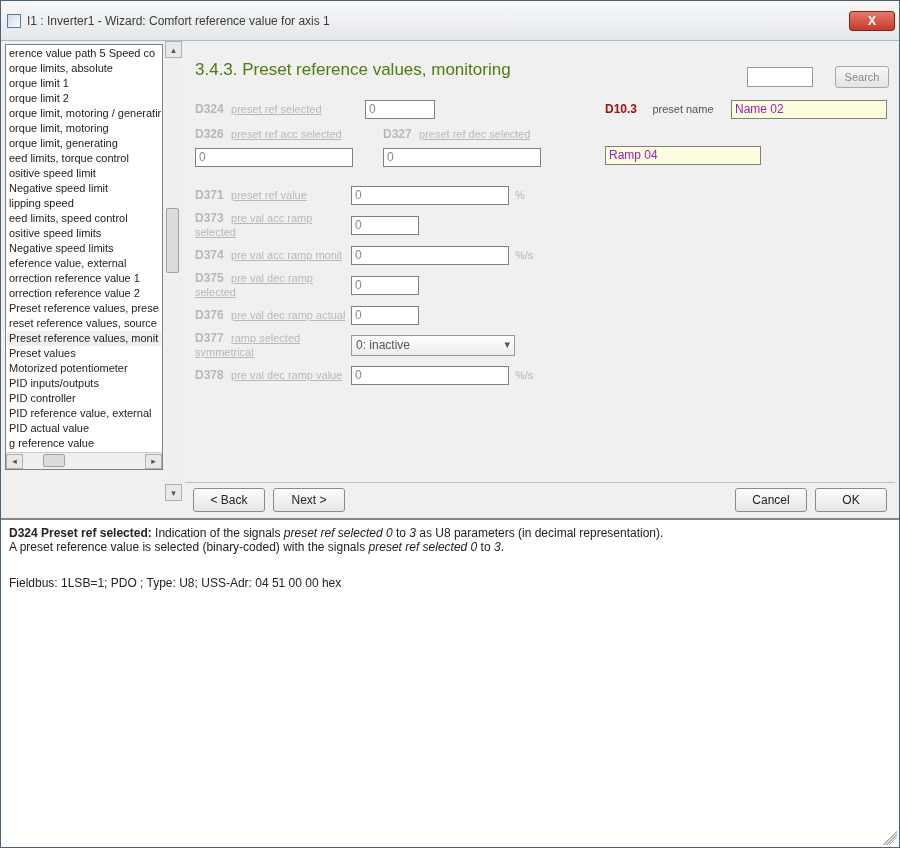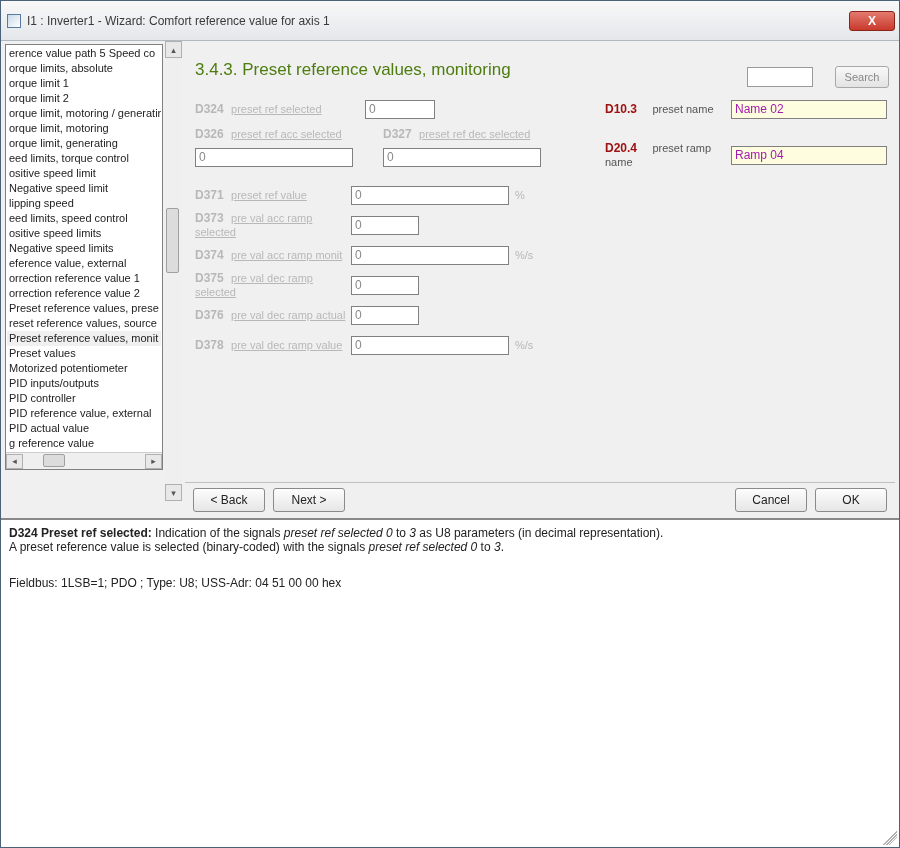--- a/index.html
+++ b/index.html
@@ -282,20 +282,29 @@
             </div>
 
             <div class="param-row">
               <div style="width:156px;">
                 <span class="param-code-dim">D376</span>
                 <span class="param-label-dim">pre val dec ramp actual</span>
               </div>
               <input class="text-input dim" style="width: 68px;" value="0">
             </div>
 
+            <div class="param-row">
+              <div style="width:156px;">
+                <span class="param-code-dim">D377</span>
+                <span class="param-label-dim">ramp selected symmetrical</span>
+              </div>
+              <div class="select">
+                <span>0: inactive</span>
+              </div>
+            </div>
 
             <div class="param-row">
               <div style="width:156px;">
                 <span class="param-code-dim">D378</span>
                 <span class="param-label-dim">pre val dec ramp value</span>
               </div>
               <input class="text-input dim" style="width: 158px;" value="0">
               <span class="unit">%/s</span>
             </div>
           </div>
@@ -303,24 +312,20 @@
           <div class="right-col">
             <div class="param-row">
               <div style="width:126px;">
                 <span class="param-code-hl">D10.3</span>
                 <span class="param-label-hl">preset name</span>
               </div>
               <input class="text-input hl" style="width: 156px;" value="Name 02">
             </div>
             <div style="height:16px;"></div>
             <div class="param-row">
-              <div style="width:126px;">
-                <span class="param-code-hl">D20.4</span>
-                <span class="param-label-hl">preset ramp name</span>
-              </div>
               <input class="text-input hl" style="width: 156px;" value="Ramp 04">
             </div>
           </div>
         </div>
 
         <div class="button-bar">
           <button class="wiz-btn">&lt; Back</button>
           <button class="wiz-btn">Next &gt;</button>
           <div class="spacer"></div>
           <button class="wiz-btn">Cancel</button>

